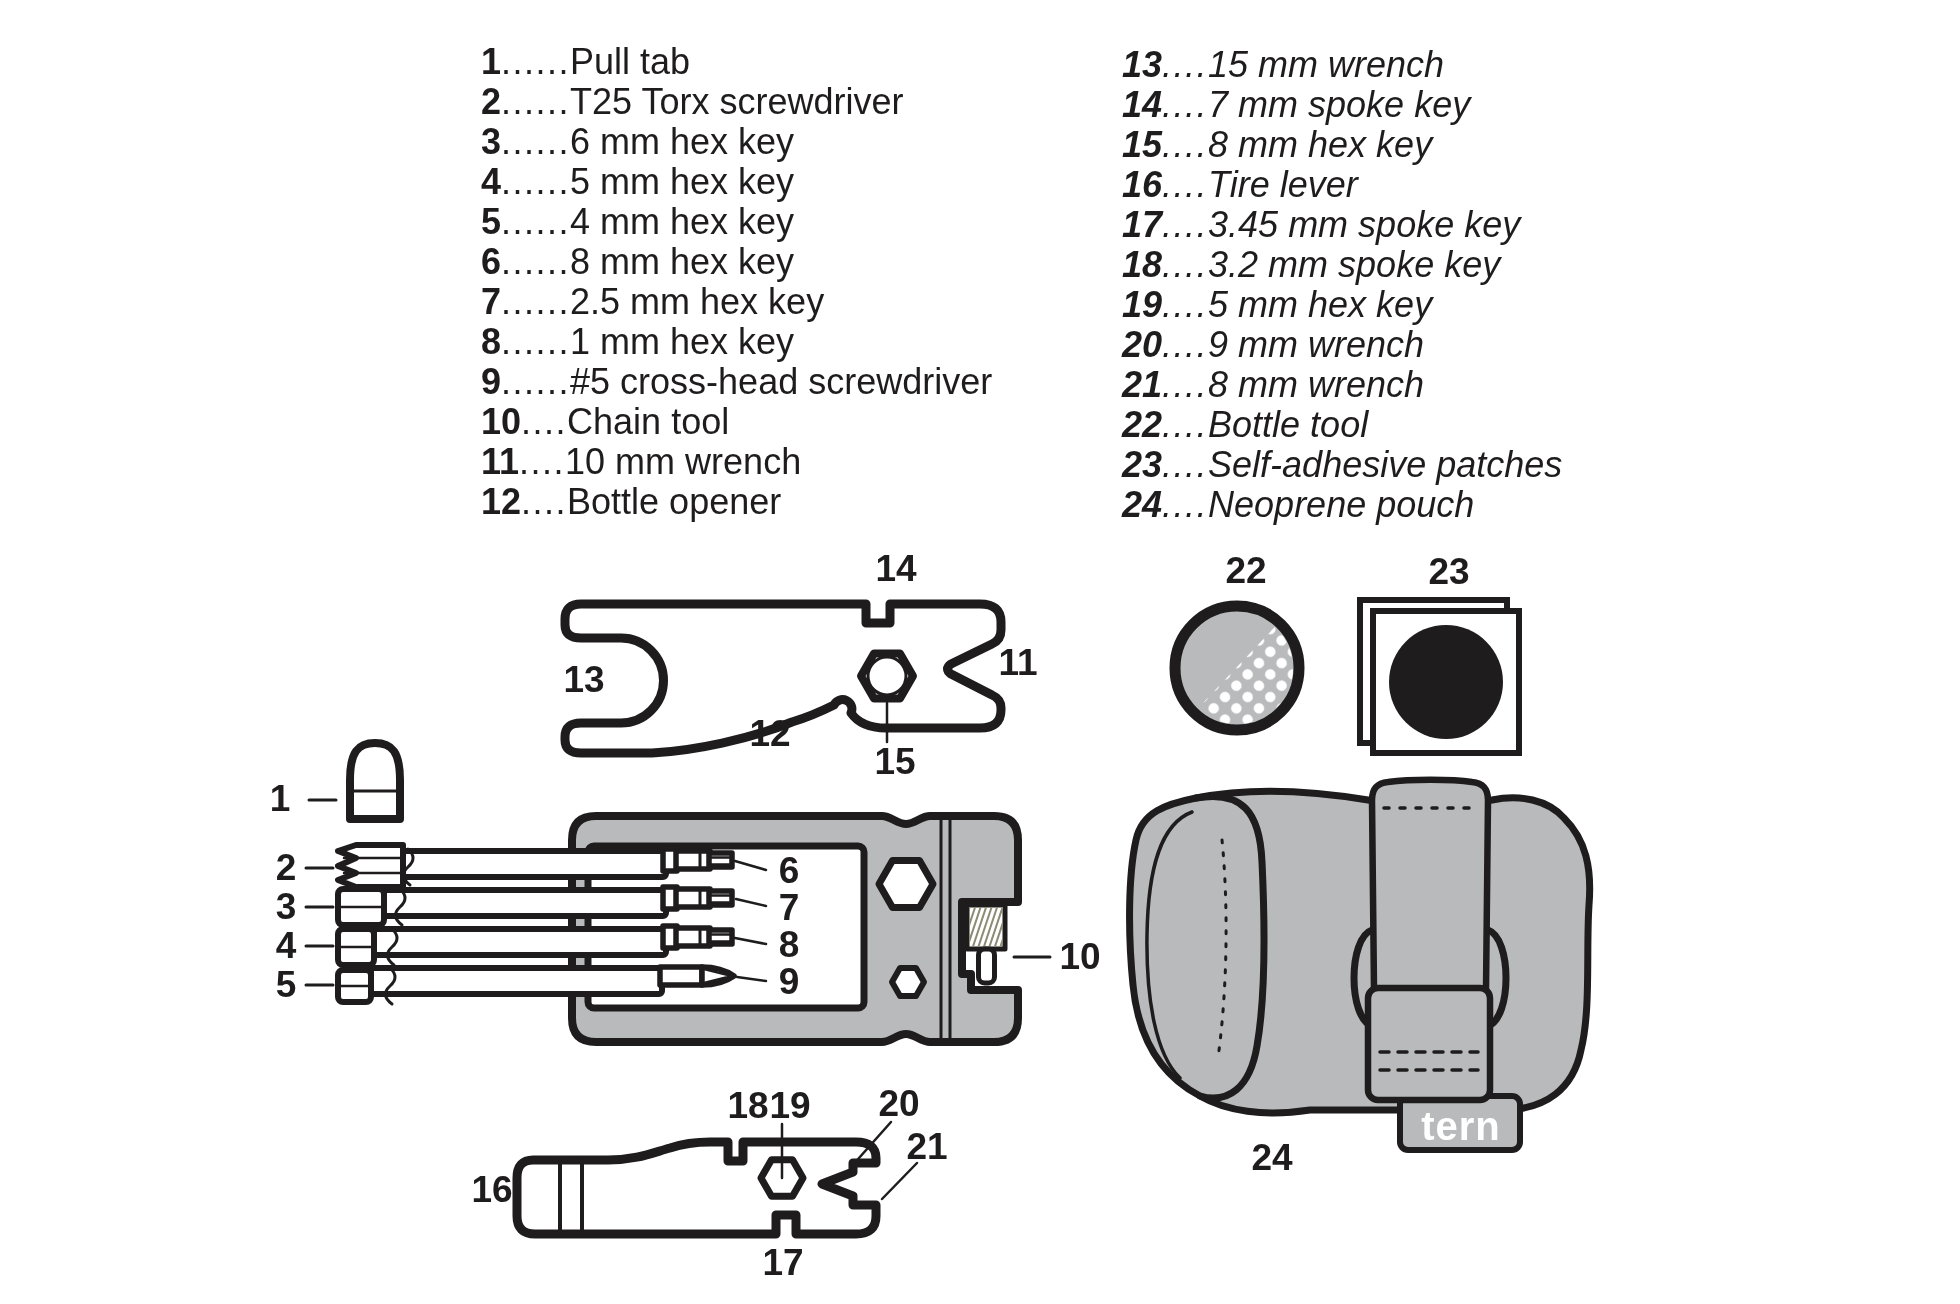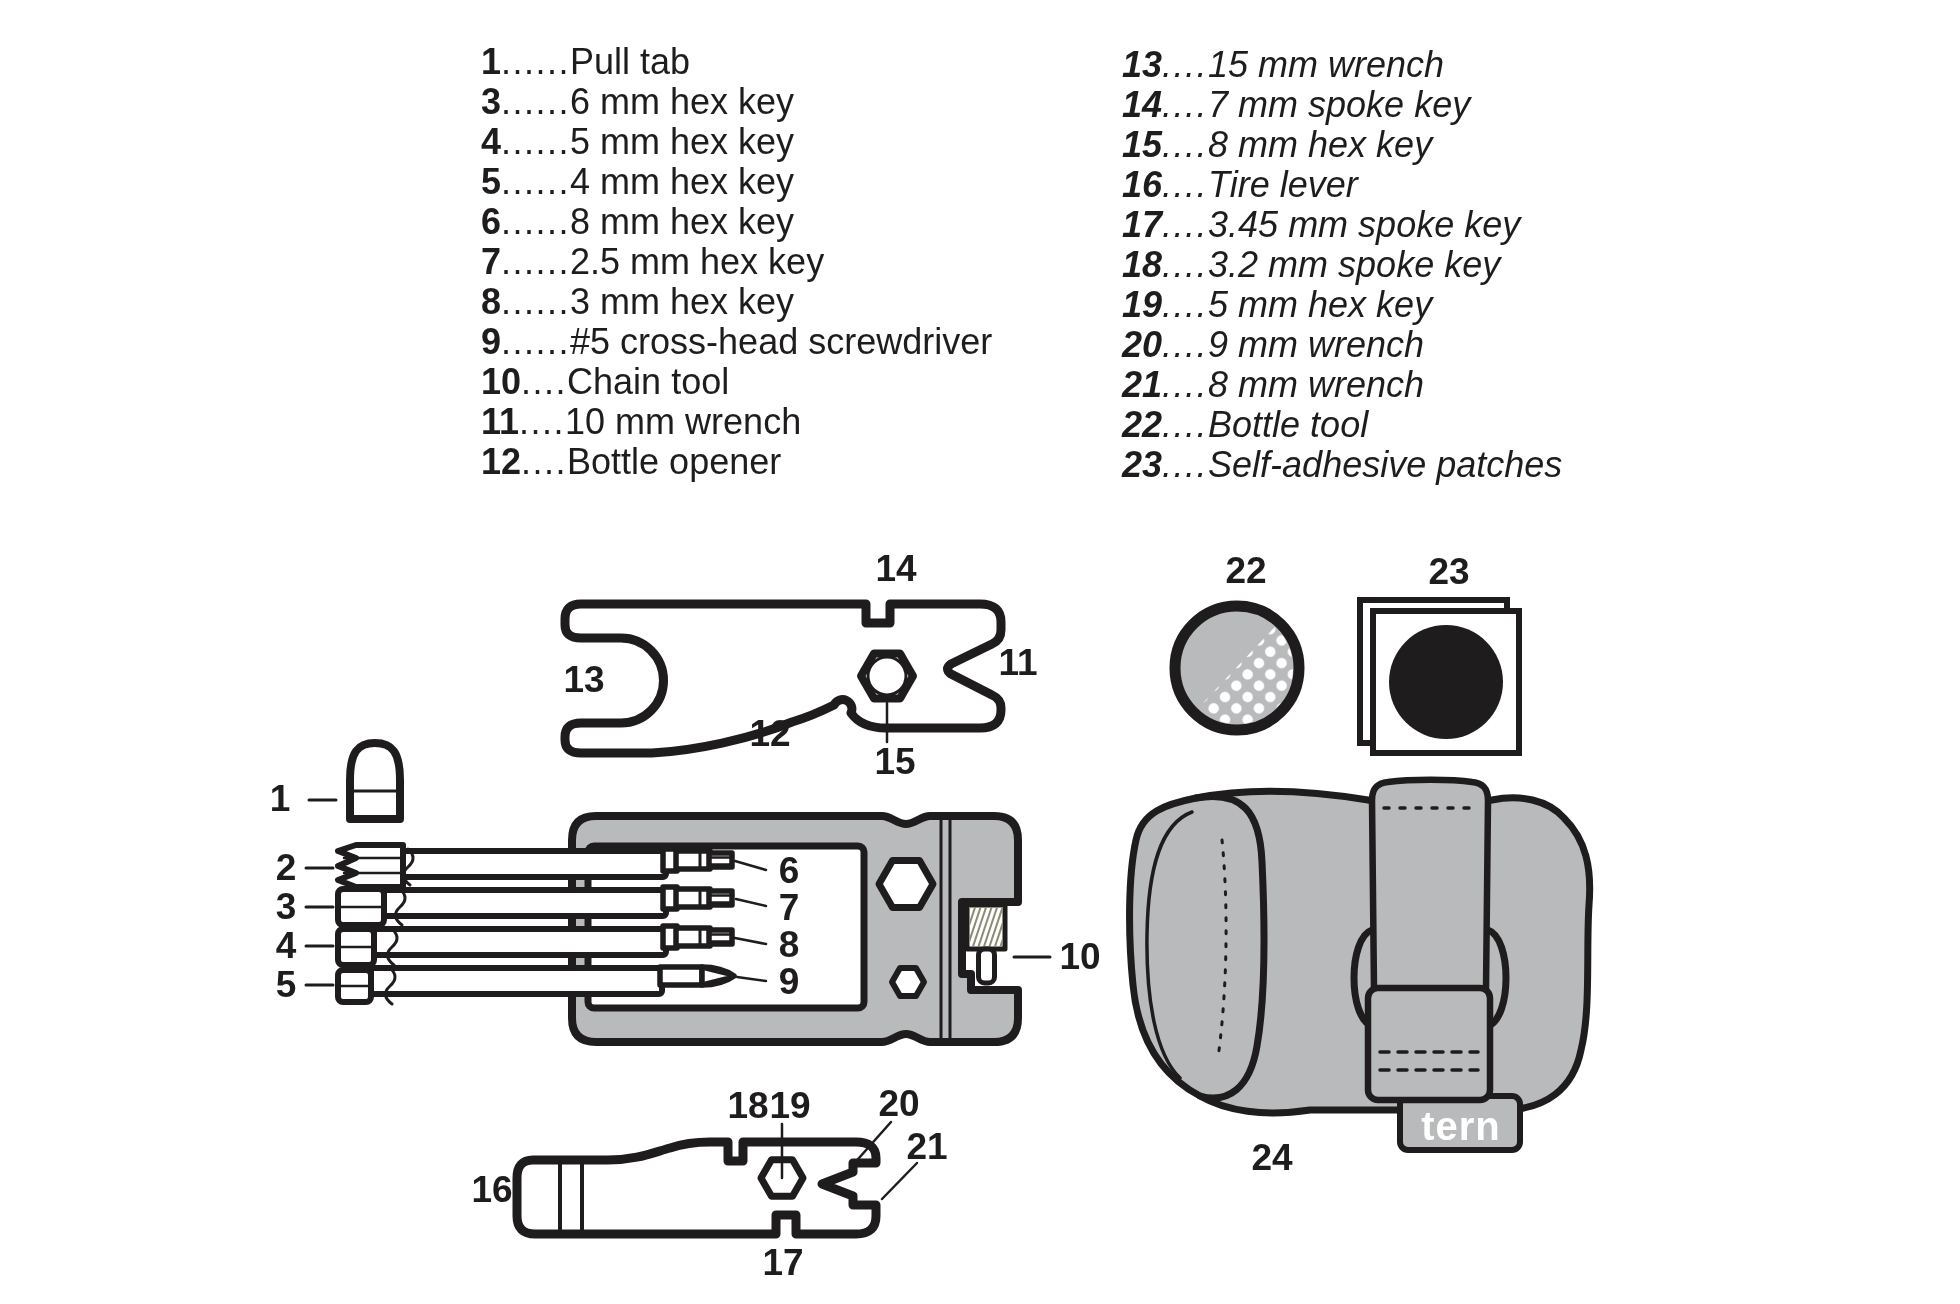--- a/index.html
+++ b/index.html
@@ -19,43 +19,45 @@
   }
   svg.art{position:absolute;left:0;top:0;}
 </style>
 </head>
 <body>
 
 <div class="canvas">
 
   <div class="list list-left">
       <div class="row"><span class="num">1</span><span class="dots">......</span><span class="lbl">Pull tab</span></div>
+      <div class="row"><span class="num">2</span><span class="dots">......</span><span class="lbl">T25 Torx screwdriver</span></div>
       <div class="row"><span class="num">3</span><span class="dots">......</span><span class="lbl">6 mm hex key</span></div>
       <div class="row"><span class="num">4</span><span class="dots">......</span><span class="lbl">5 mm hex key</span></div>
       <div class="row"><span class="num">5</span><span class="dots">......</span><span class="lbl">4 mm hex key</span></div>
       <div class="row"><span class="num">6</span><span class="dots">......</span><span class="lbl">8 mm hex key</span></div>
       <div class="row"><span class="num">7</span><span class="dots">......</span><span class="lbl">2.5 mm hex key</span></div>
-      <div class="row"><span class="num">8</span><span class="dots">......</span><span class="lbl">3 mm hex key</span></div>
+      <div class="row"><span class="num">8</span><span class="dots">......</span><span class="lbl">1 mm hex key</span></div>
       <div class="row"><span class="num">9</span><span class="dots">......</span><span class="lbl">#5 cross-head screwdriver</span></div>
       <div class="row"><span class="num">10</span><span class="dots">....</span><span class="lbl">Chain tool</span></div>
       <div class="row"><span class="num">11</span><span class="dots">....</span><span class="lbl">10 mm wrench</span></div>
       <div class="row"><span class="num">12</span><span class="dots">....</span><span class="lbl">Bottle opener</span></div>
     </div>
   <div class="list list-right">
       <div class="row"><span class="num">13</span><span class="dots">....</span><span class="lbl">15 mm wrench</span></div>
       <div class="row"><span class="num">14</span><span class="dots">....</span><span class="lbl">7 mm spoke key</span></div>
       <div class="row"><span class="num">15</span><span class="dots">....</span><span class="lbl">8 mm hex key</span></div>
       <div class="row"><span class="num">16</span><span class="dots">....</span><span class="lbl">Tire lever</span></div>
       <div class="row"><span class="num">17</span><span class="dots">....</span><span class="lbl">3.45 mm spoke key</span></div>
       <div class="row"><span class="num">18</span><span class="dots">....</span><span class="lbl">3.2 mm spoke key</span></div>
       <div class="row"><span class="num">19</span><span class="dots">....</span><span class="lbl">5 mm hex key</span></div>
       <div class="row"><span class="num">20</span><span class="dots">....</span><span class="lbl">9 mm wrench</span></div>
       <div class="row"><span class="num">21</span><span class="dots">....</span><span class="lbl">8 mm wrench</span></div>
       <div class="row"><span class="num">22</span><span class="dots">....</span><span class="lbl">Bottle tool</span></div>
       <div class="row"><span class="num">23</span><span class="dots">....</span><span class="lbl">Self-adhesive patches</span></div>
+      <div class="row"><span class="num">24</span><span class="dots">....</span><span class="lbl">Neoprene pouch</span></div>
     </div>
 
   <svg class="art" width="1960" height="1304" viewBox="0 0 1960 1304">
     <defs>
       <pattern id="halftone" width="16" height="16" patternUnits="userSpaceOnUse" patternTransform="rotate(-45 1237 668)">
         <circle cx="8" cy="8" r="5.2" fill="#ffffff"></circle>
       </pattern>
       <clipPath id="buffclip">
           <circle cx="1237" cy="668" r="56"></circle>
         </clipPath>

